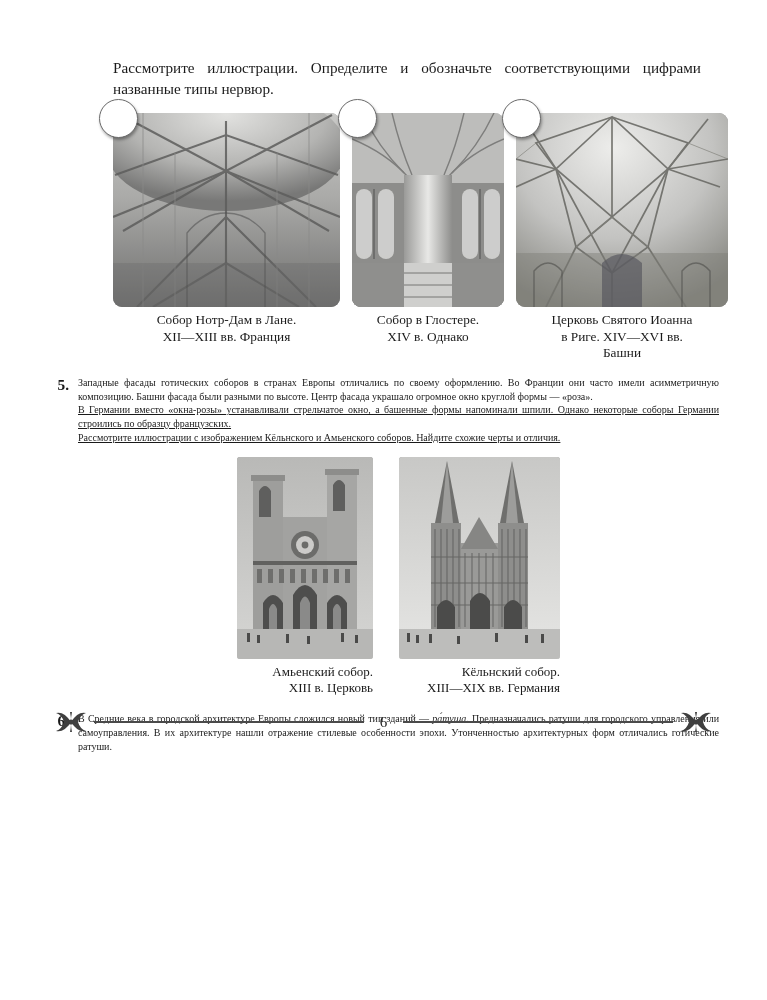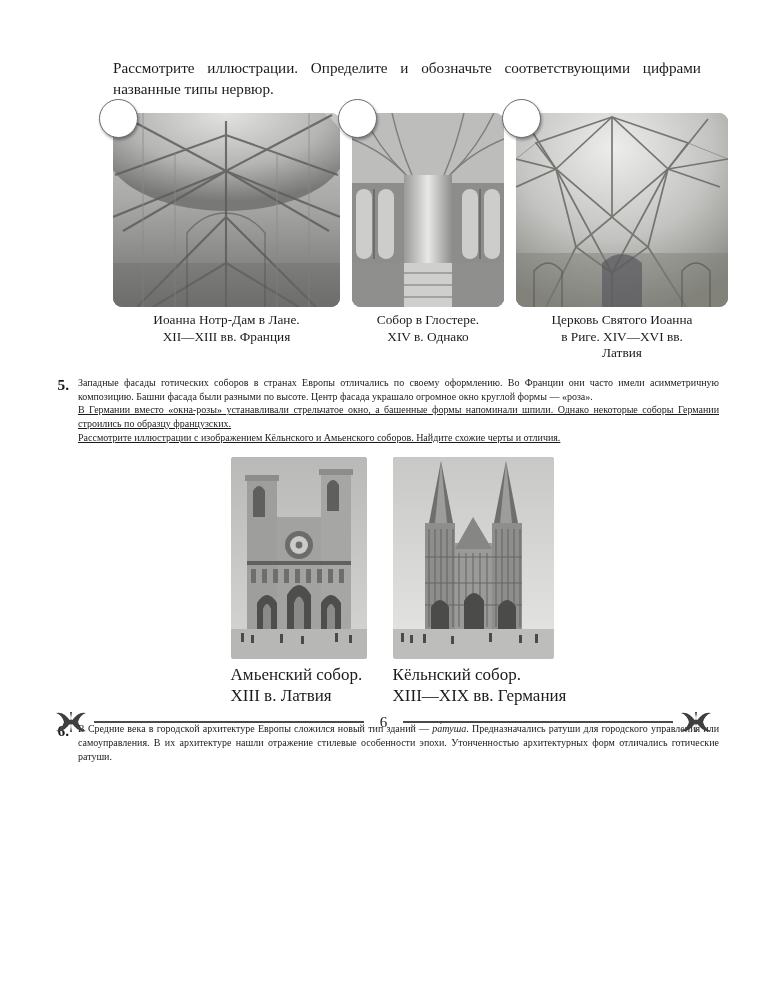--- a/index.html
+++ b/index.html
@@ -102,24 +102,24 @@
 
   
   .figrow-2 {
     display: flex;
     justify-content: center;
     gap: 26px;
     margin-top: 12px;
     margin-left: 30px;
   }
   .figrow-2 .caption {
-    font-size: 17px;
+    font-size: 13px;
     line-height: 1.25;
     margin-top: 5px;
-    text-align: left;
+    text-align: right;
   }
 
   
   .footer {
     position: absolute;
     left: 48px;
     right: 48px;
     bottom: 48px;
     height: 34px;
     display: flex;
@@ -193,21 +193,21 @@
           <g fill="#55555410">
             <rect x="0" y="150" width="227" height="44" fill="#6a6a69" opacity="0.35"></rect>
           </g>
           <g stroke="#4f4f4e" stroke-width="1.3" fill="none" opacity="0.55">
             <path d="M74 194 L74 120 Q90 100 113 100 Q136 100 152 120 L152 194"></path>
           </g>
         </svg>
       </div>
       <div class="marker"></div>
       <div class="caption">
-        <div>Иоанна Нотр-Дам в Лане.</div>
+        <div>Собор Нотр-Дам в Лане.</div>
         <div>XII—XIII вв. Франция</div>
       </div>
     </div>
 
     <div class="fig">
       <div class="imgbox" style="width:152px;height:194px;">
         <svg class="vault" viewBox="0 0 152 194" preserveAspectRatio="none">
           <defs>
             <linearGradient id="g2" x1="0" y1="0" x2="0" y2="1">
               <stop offset="0%" stop-color="#d8d8d6"></stop>
@@ -305,21 +305,21 @@
           <g stroke="#4d4d4a" stroke-width="1.4" fill="none" opacity="0.6">
             <path d="M18 194 L18 158 Q32 142 46 158 L46 194"></path>
             <path d="M166 194 L166 158 Q180 142 194 158 L194 194"></path>
           </g>
         </svg>
       </div>
       <div class="marker"></div>
       <div class="caption">
         <div>Церковь Святого Иоанна</div>
         <div>в Риге. XIV—XVI вв.</div>
-        <div>Латвия</div>
+        <div>Башни</div>
       </div>
     </div>
   </div>
 
   <div class="item">
     <div class="num">5.</div>
     <div class="body">
       <p>Западные фасады готических соборов в странах Европы отличались по своему оформлению. Во Франции они часто имели асимметричную композицию. Башни фасада были разными по высоте. Центр фасада украшало огромное окно круглой формы — «роза».</p>
       <p>В Германии вместо «окна-розы» устанавливали стрельчатое окно, а башенные формы напоминали шпили. Однако некоторые соборы Германии строились по образцу французских.</p>
       <p>Рассмотрите иллюстрации с изображением Кёльнского и Амьенского соборов. Найдите схожие черты и отличия.</p>
@@ -387,21 +387,21 @@
             <rect x="20" y="178" width="3" height="8"></rect>
             <rect x="49" y="177" width="3" height="9"></rect>
             <rect x="70" y="179" width="3" height="8"></rect>
             <rect x="104" y="176" width="3" height="9"></rect>
             <rect x="118" y="178" width="3" height="8"></rect>
           </g>
         </svg>
       </div>
       <div class="caption">
         <div>Амьенский собор.</div>
-        <div>XIII в. Латвия</div>
+        <div>XIII в. Церковь</div>
       </div>
     </div>
 
     <div class="fig">
       <div class="imgbox" style="width:161px;height:202px;border-radius:3px;">
         <svg class="vault" viewBox="0 0 161 202" preserveAspectRatio="none">
           <defs>
             <linearGradient id="sky2" x1="0" y1="0" x2="0" y2="1">
               <stop offset="0%" stop-color="#c8c8c6"></stop>
               <stop offset="100%" stop-color="#e6e6e4"></stop>

